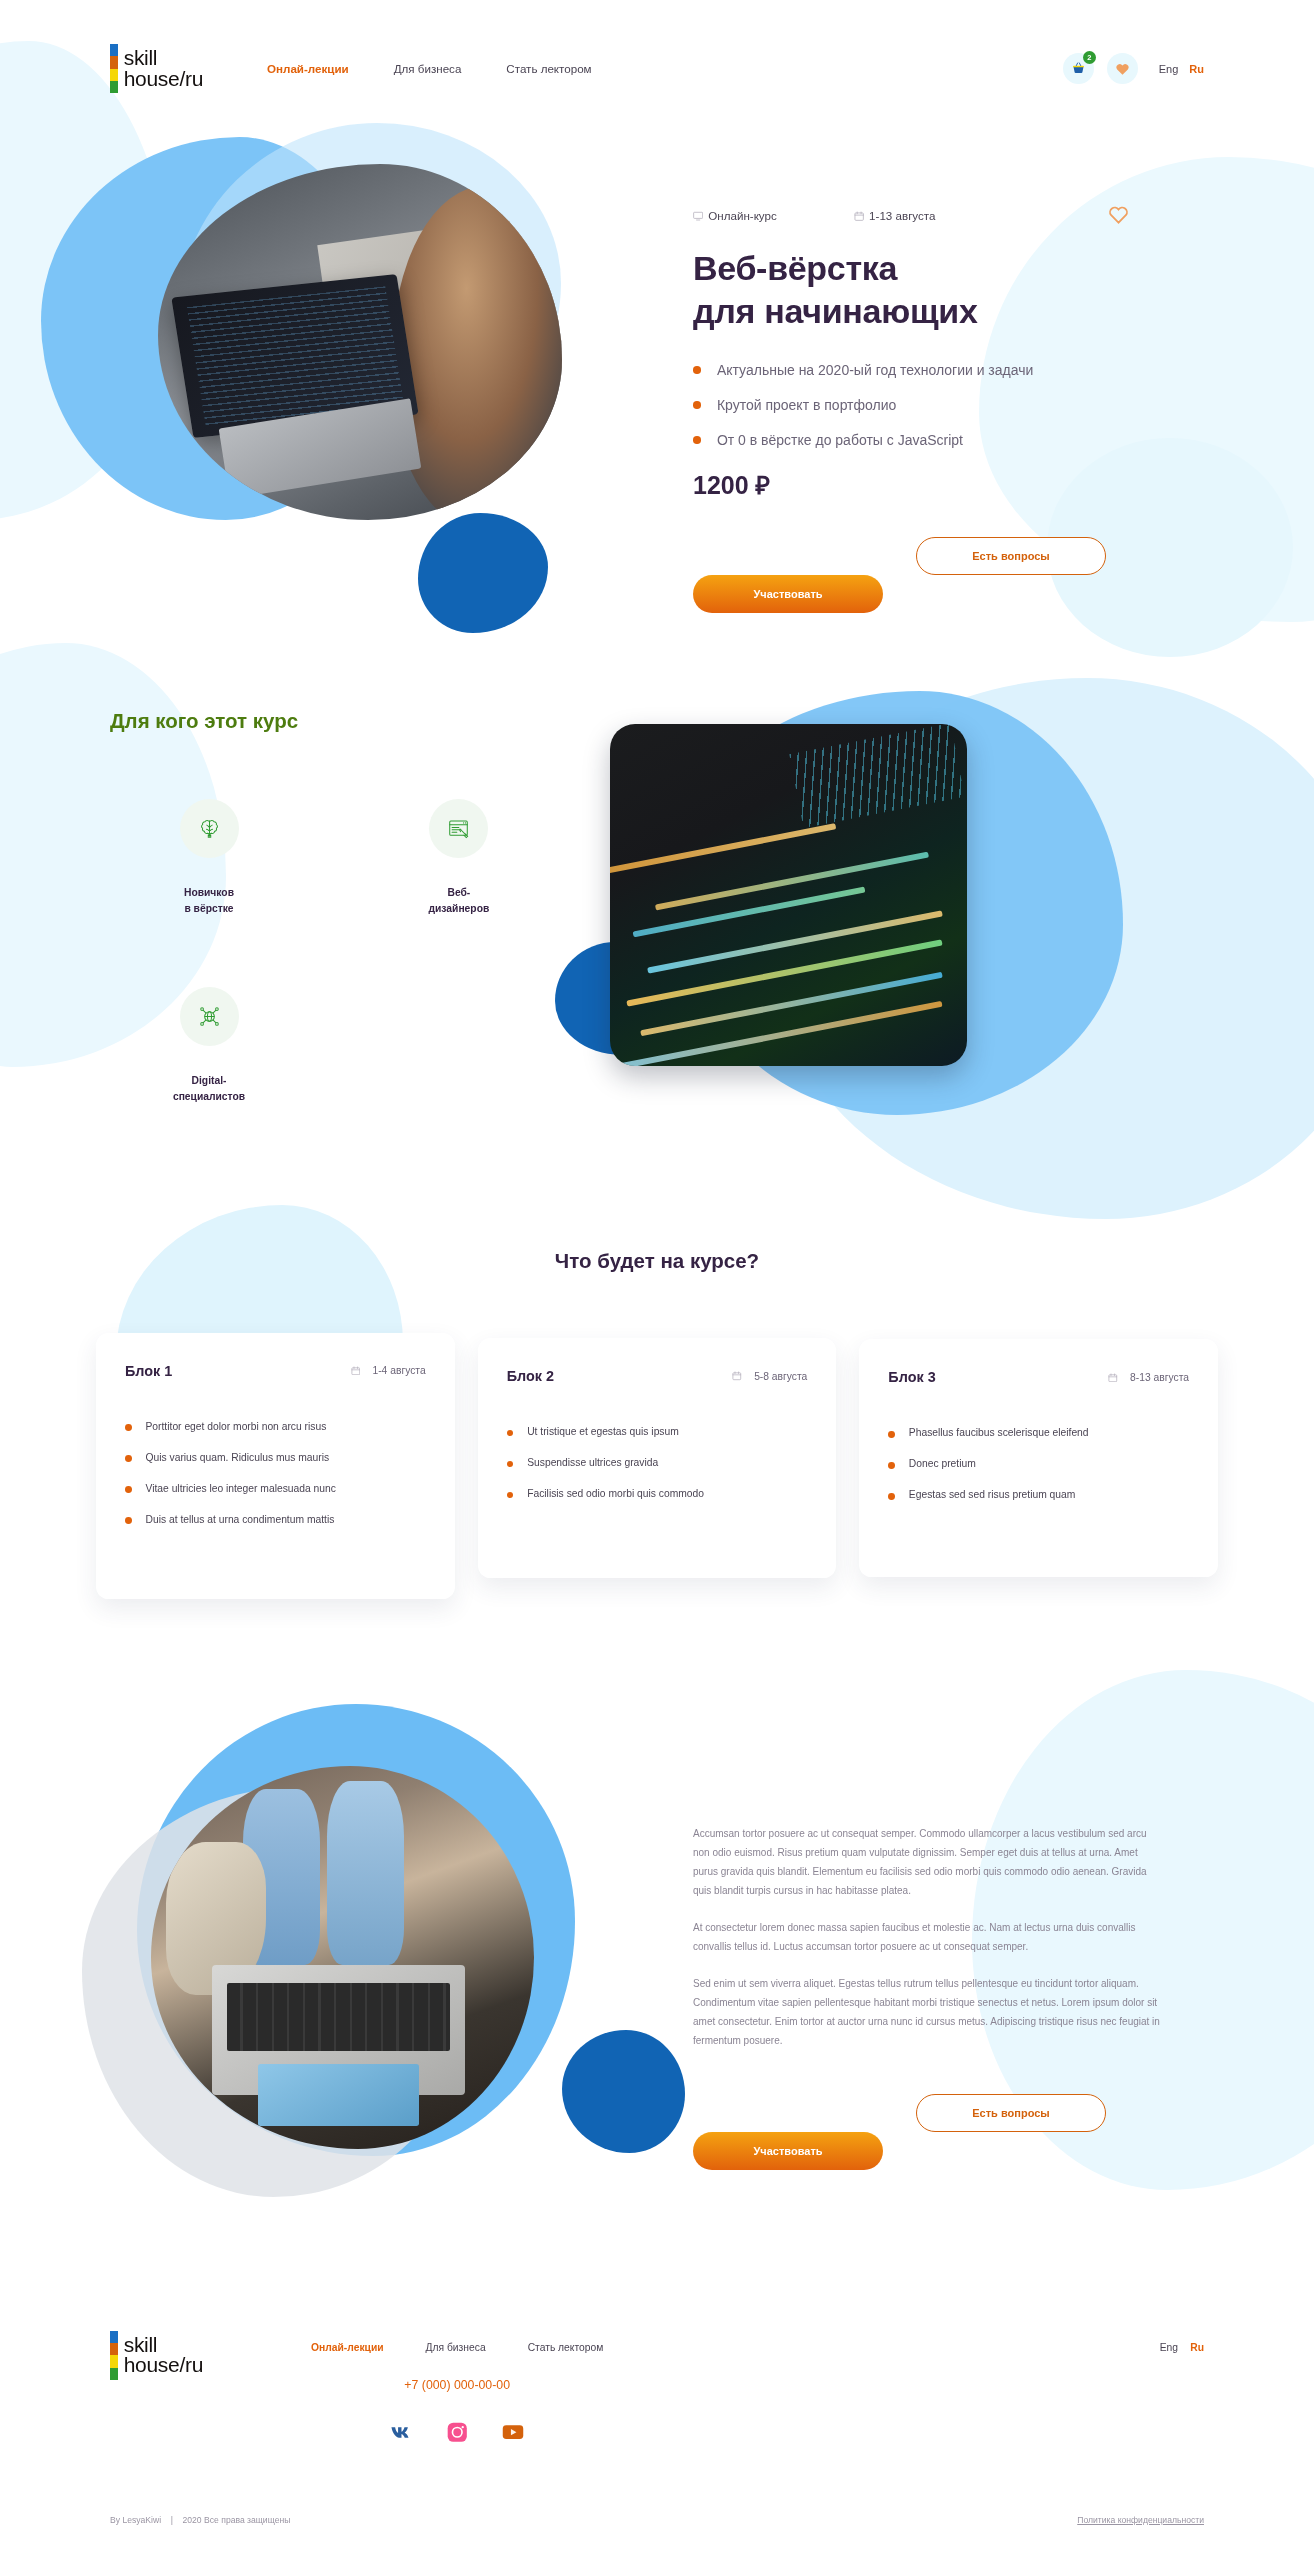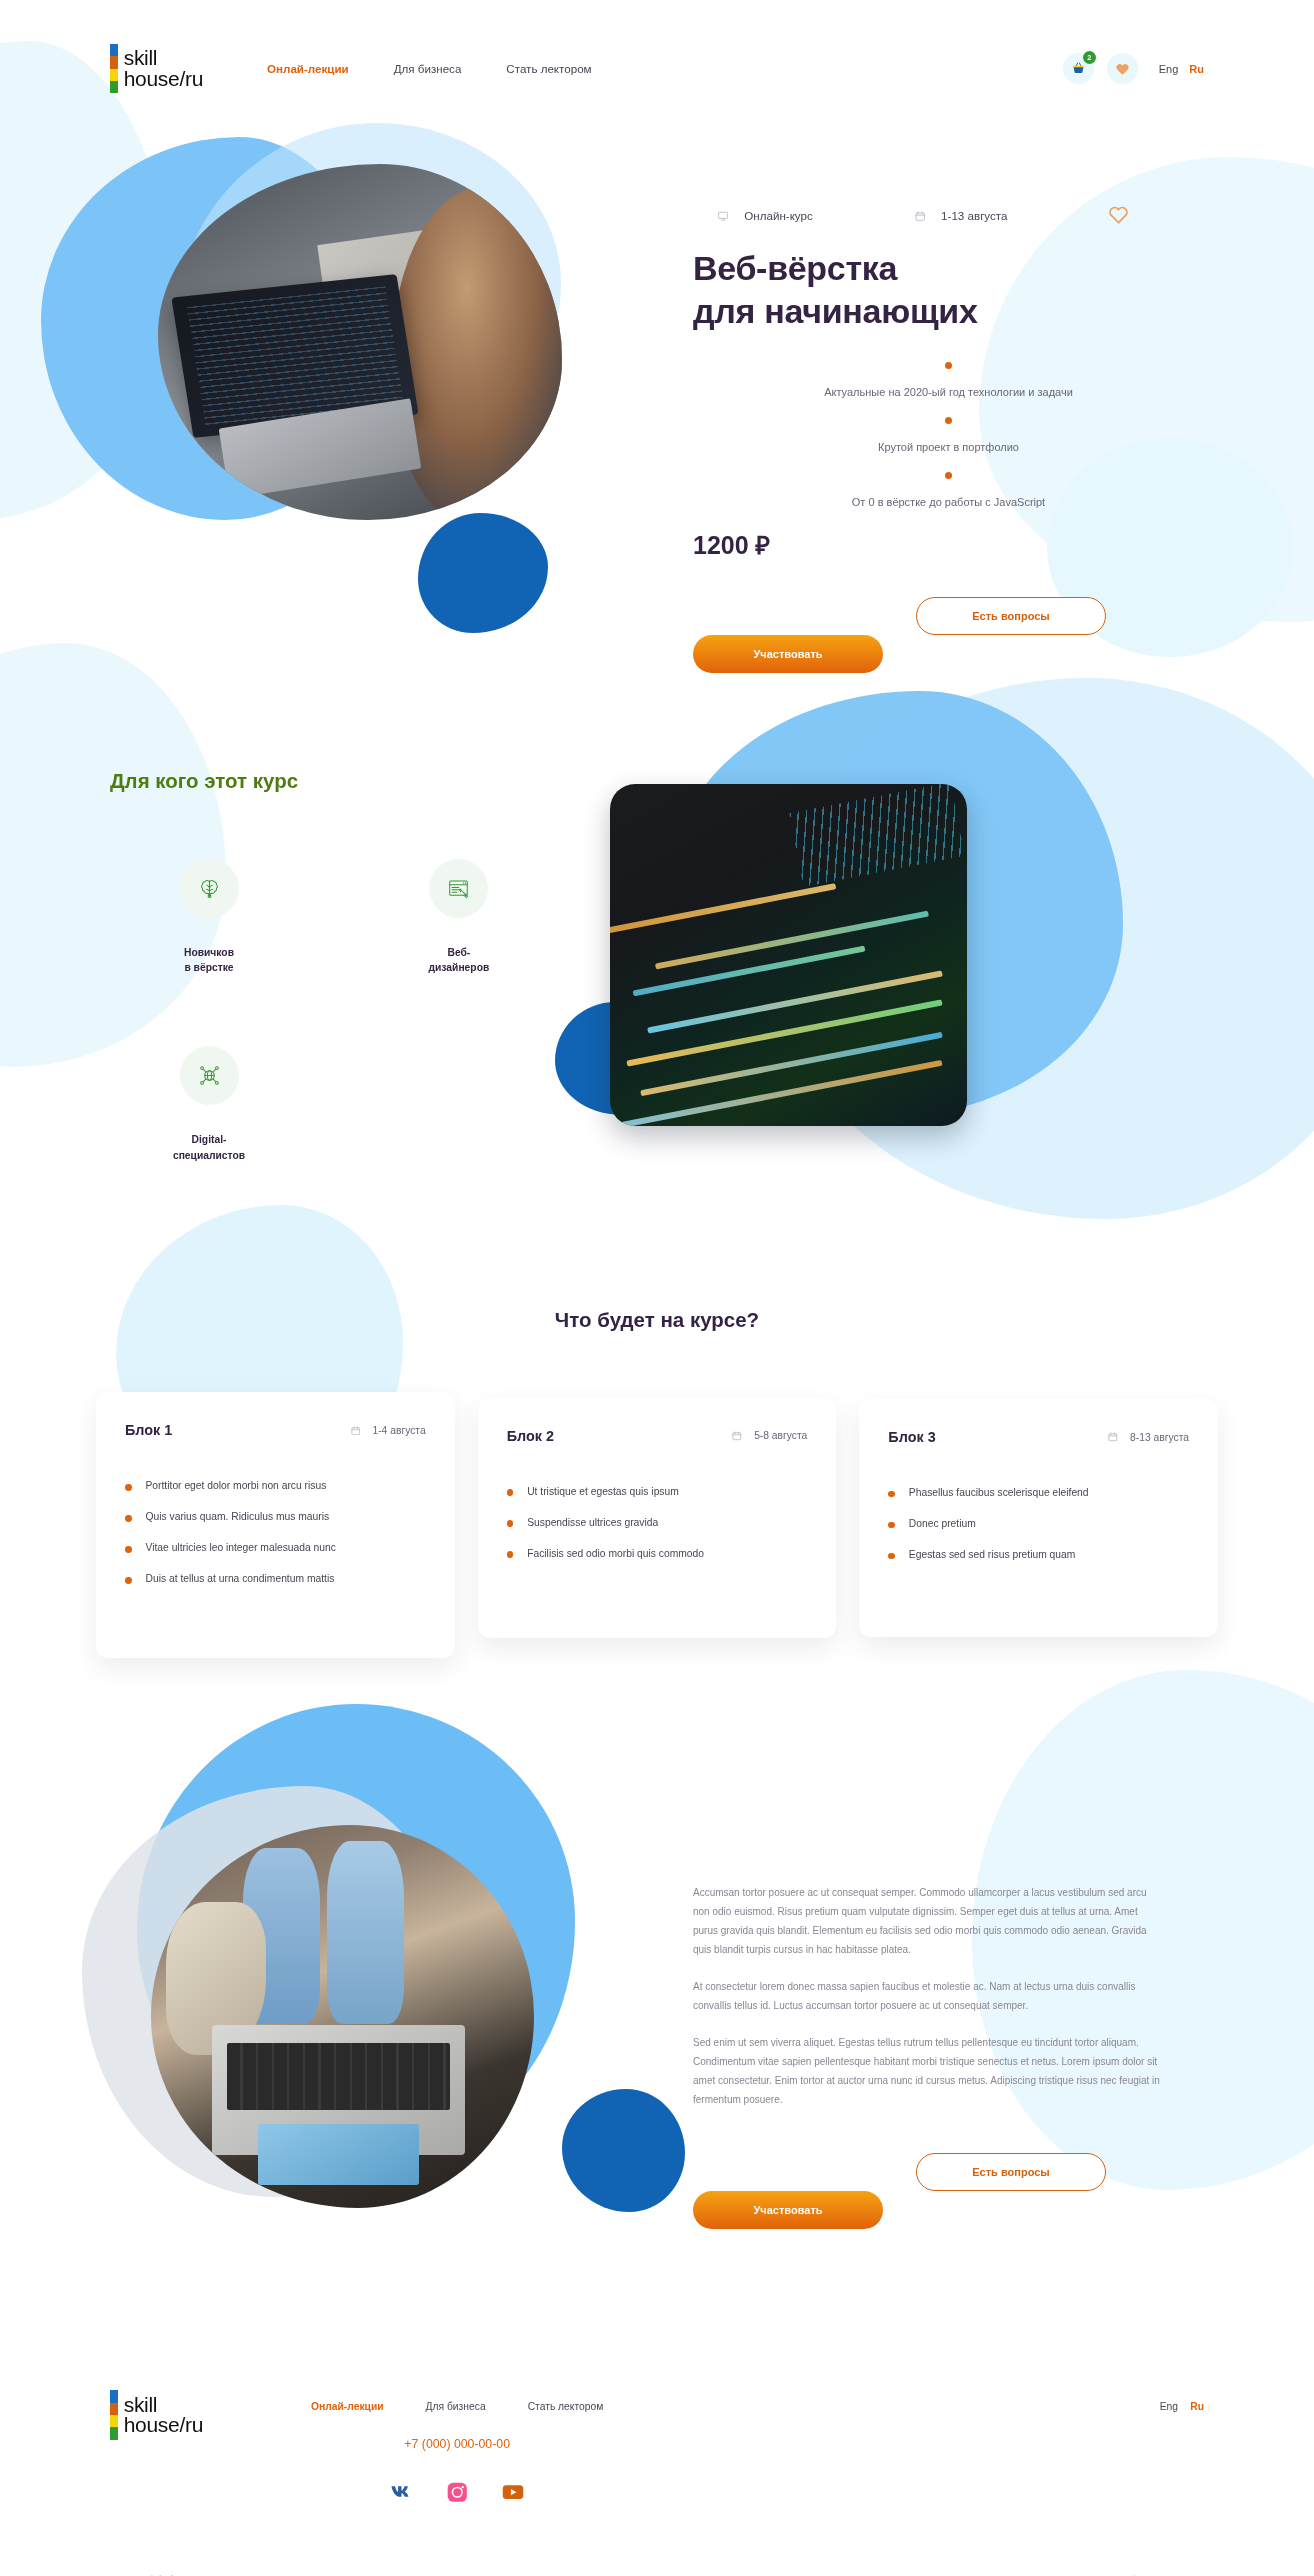--- a/index.html
+++ b/index.html
@@ -109,28 +109,28 @@
     background: radial-gradient(ellipse at 40% 30%, #c39a72 0%, #8a6246 45%, #3a3f46 80%);
     border-radius: 50% 40% 35% 45%;
   }
   .hero-photo .desk {
     position:absolute; left:42%; top:18%; width:58%; height:48%;
     background: linear-gradient(130deg,#c9c7c2,#a7a39c); transform: rotate(-8deg);
   }
 
   .hero-body { flex: 1; padding-left: 63px; padding-top: 79px; position: relative; }
   .meta-row { display: flex; align-items: center; gap: 77px; }
-  .meta { display: flex; align-items: center; gap: 16px; font-size: 11.6px; color: #4a4453; margin-left: 25px; }
+  .meta { display: flex; align-items: center; gap: 5px; font-size: 11.6px; color: #4a4453; }
   .meta svg { flex: none; }
   .hero-fav { position: absolute; right: 74px; top: 74px; }
   .hero-title { margin-top: 25px; font-size: 34px; line-height: 1.26; font-weight: 700;
                 color: #352344; letter-spacing: -0.3px; }
   .bullets { margin-top: 29px; }
   .bullets li { list-style: none; display: flex; align-items: center; gap: 16.4px;
-                font-size: 11px; color: #6b6477; margin-bottom: 19px; flex-direction: column; }
+                font-size: 14px; color: #6b6477; margin-bottom: 19px; }
   .dot { width: 7.5px; height: 7.5px; border-radius: 50%; background: #e2620b; flex: none; }
   .price { margin-top: 12.3px; font-size: 25px; font-weight: 700; color: #352344; }
   .cta-row { margin-top: 36px; display: flex; gap: 33px; }
   .btn { border: none; cursor: pointer; font-family: inherit; }
   .btn-primary { width: 190px; height: 38px; border-radius: 19px;
                  background: linear-gradient(180deg,#f5a211,#e2620b);
                  color: #fff; font-size: 11px; font-weight: 700; margin-top: 38px; }
   .btn-ghost { width: 190px; height: 38px; border-radius: 19px; background: #fff;
                border: 1.4px solid #d4620c; color: #d4620c; font-size: 11px; font-weight: 700; }
 

